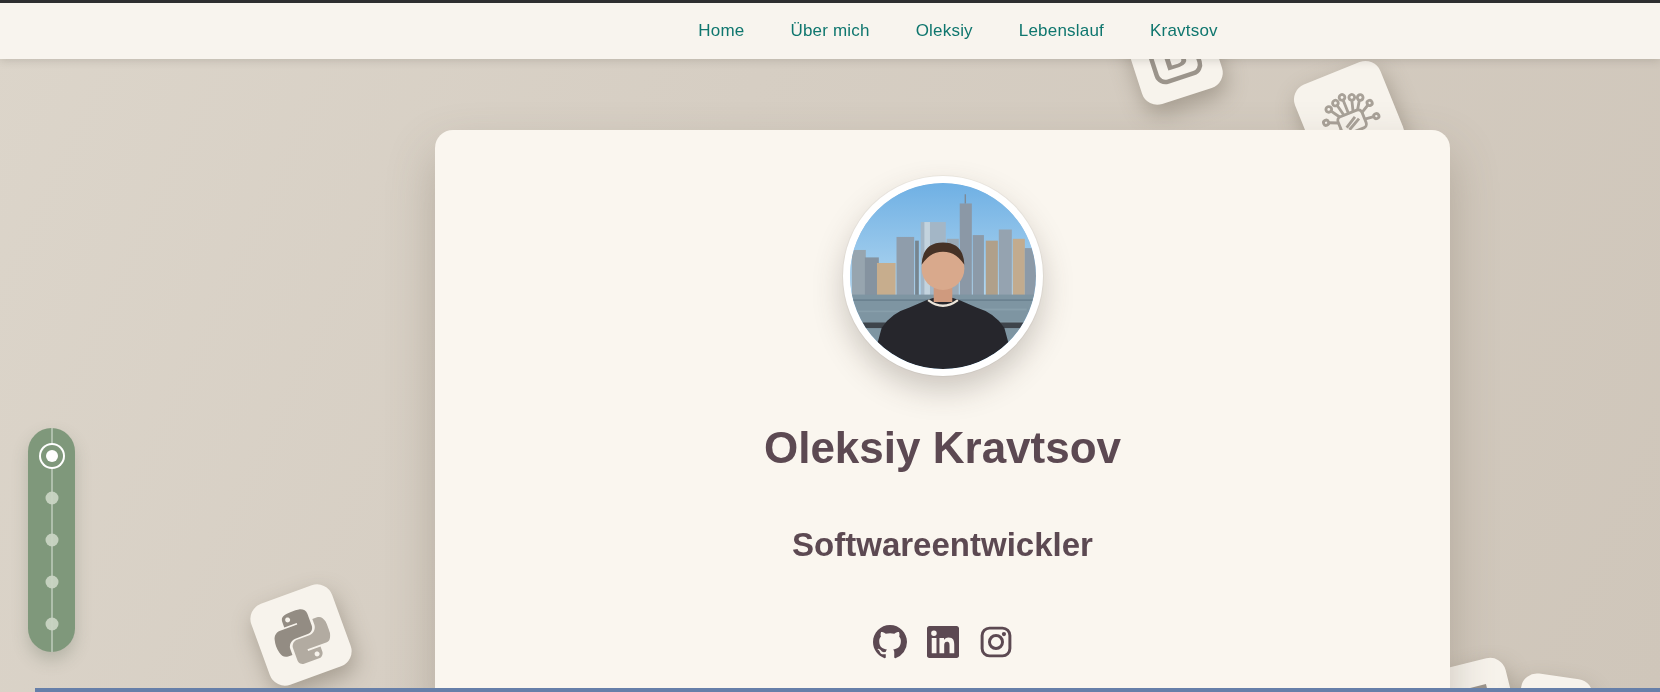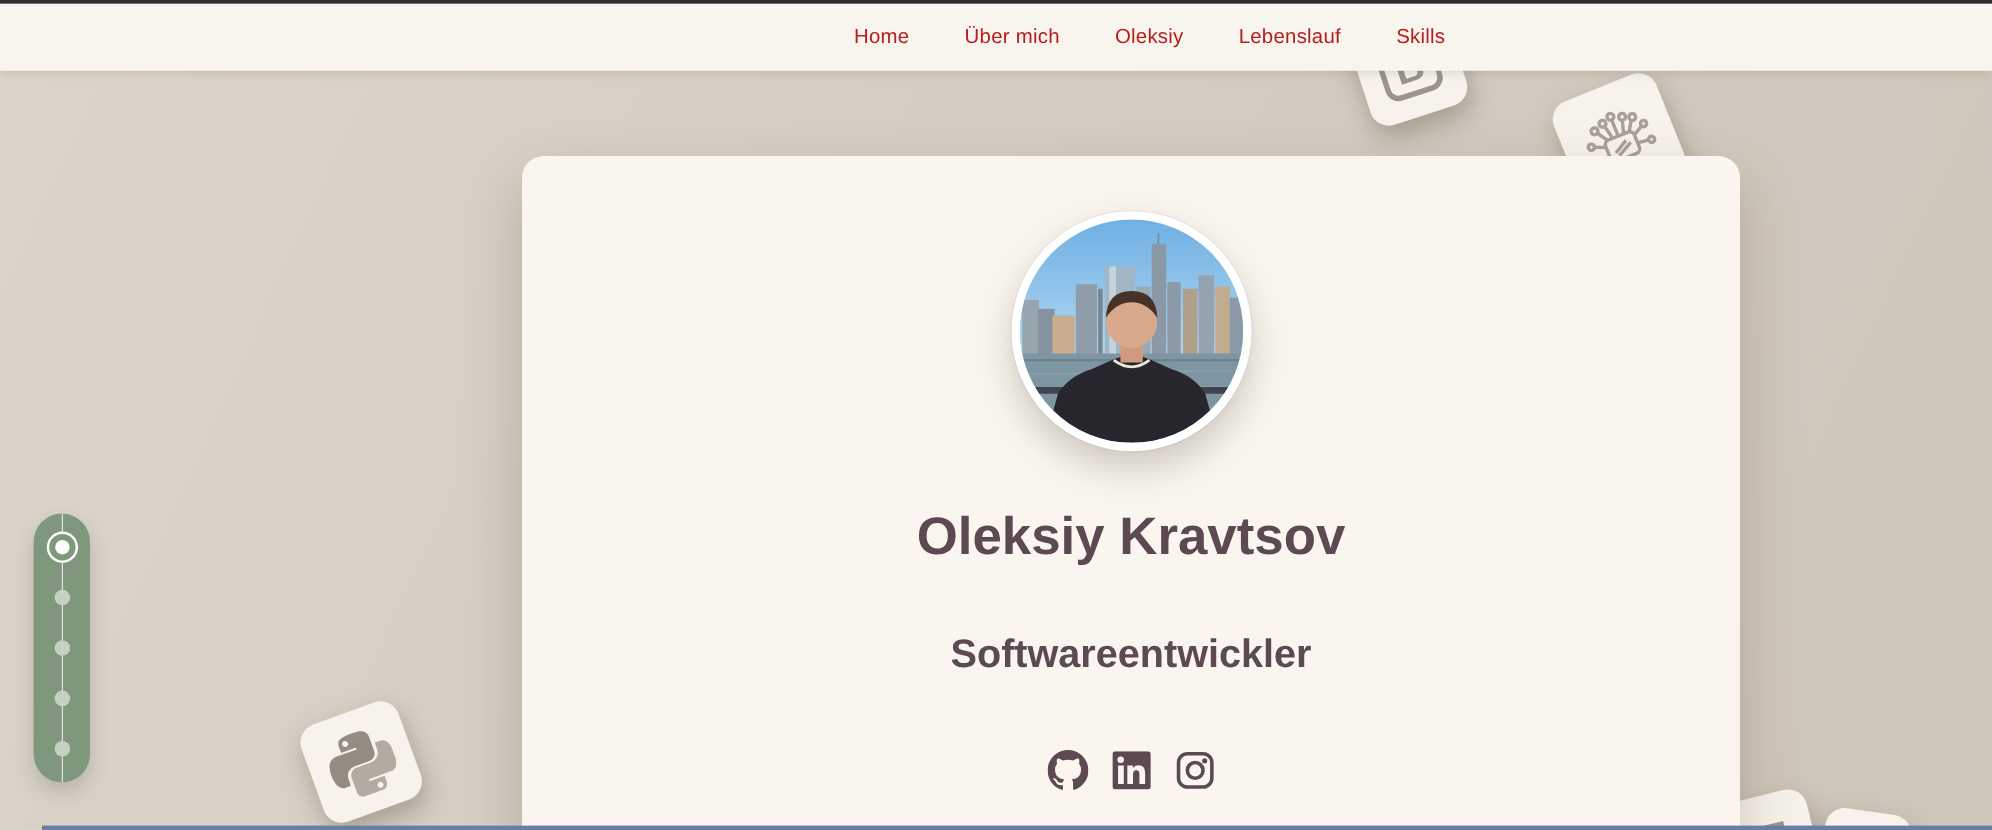--- a/index.html
+++ b/index.html
@@ -9,21 +9,21 @@
     background:linear-gradient(115deg,#dcd5ca 0%,#d6cec3 40%,#cfc6ba 100%);
   }
   
   .top-line{position:absolute;top:0;left:0;right:0;height:3px;background:#2e2e30;z-index:60;}
   
   .navbar{
     position:absolute;top:3px;left:0;right:0;height:56px;background:#f8f4ee;z-index:40;
     display:flex;align-items:center;justify-content:center;padding-left:256px;gap:46px;
     box-shadow:0 2px 8px rgba(80,70,60,.18);
   }
-  .nav-link{font-size:17px;color:#b91c1c;text-decoration:none;cursor:pointer;letter-spacing:.2px;}
+  .nav-link{font-size:17px;color:#0f766e;text-decoration:none;cursor:pointer;letter-spacing:.2px;}
   
   .sticker{
     position:absolute;background:#f7f3ec;border-radius:16px;
     box-shadow:0 10px 22px rgba(95,85,70,.4);
     display:flex;align-items:center;justify-content:center;z-index:5;
   }
   .sticker svg{display:block;}
   
   .card{
     position:absolute;left:435px;top:130px;width:1015px;height:586px;
@@ -115,21 +115,21 @@
       <path d="M3 4 L8 20 L12 7 L16 20 L21 4" fill="none" stroke="#9b948b" stroke-width="2.2"></path>
     </svg>
   </div>
 
   <div class="top-line"></div>
   <nav class="navbar">
     <a class="nav-link">Home</a>
     <a class="nav-link">Über mich</a>
     <a class="nav-link">Oleksiy</a>
     <a class="nav-link">Lebenslauf</a>
-    <a class="nav-link">Skills</a>
+    <a class="nav-link">Kravtsov</a>
   </nav>
 
   <section class="card">
 
     <div class="avatar">
       <svg viewBox="0 0 200 200">
         <defs>
           <clipPath id="avclip">
               <circle cx="100" cy="100" r="100"></circle>
             </clipPath>

